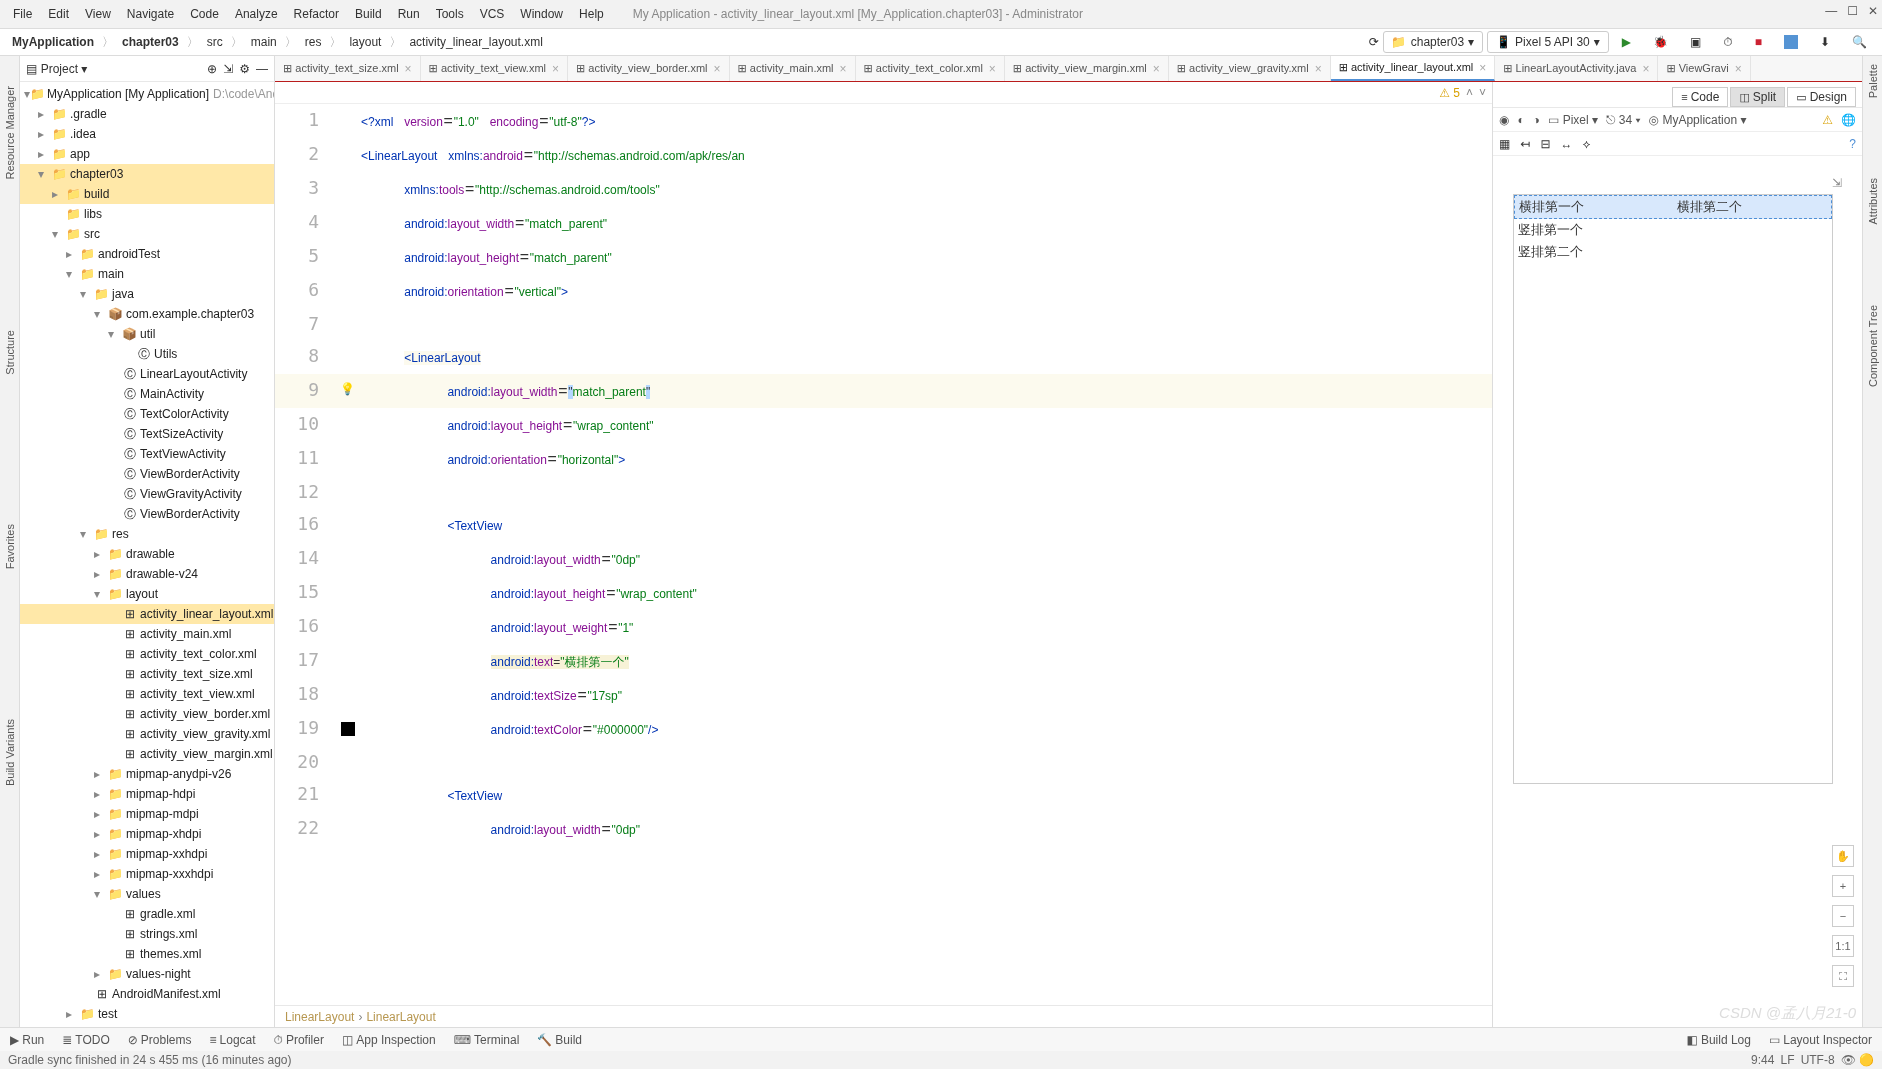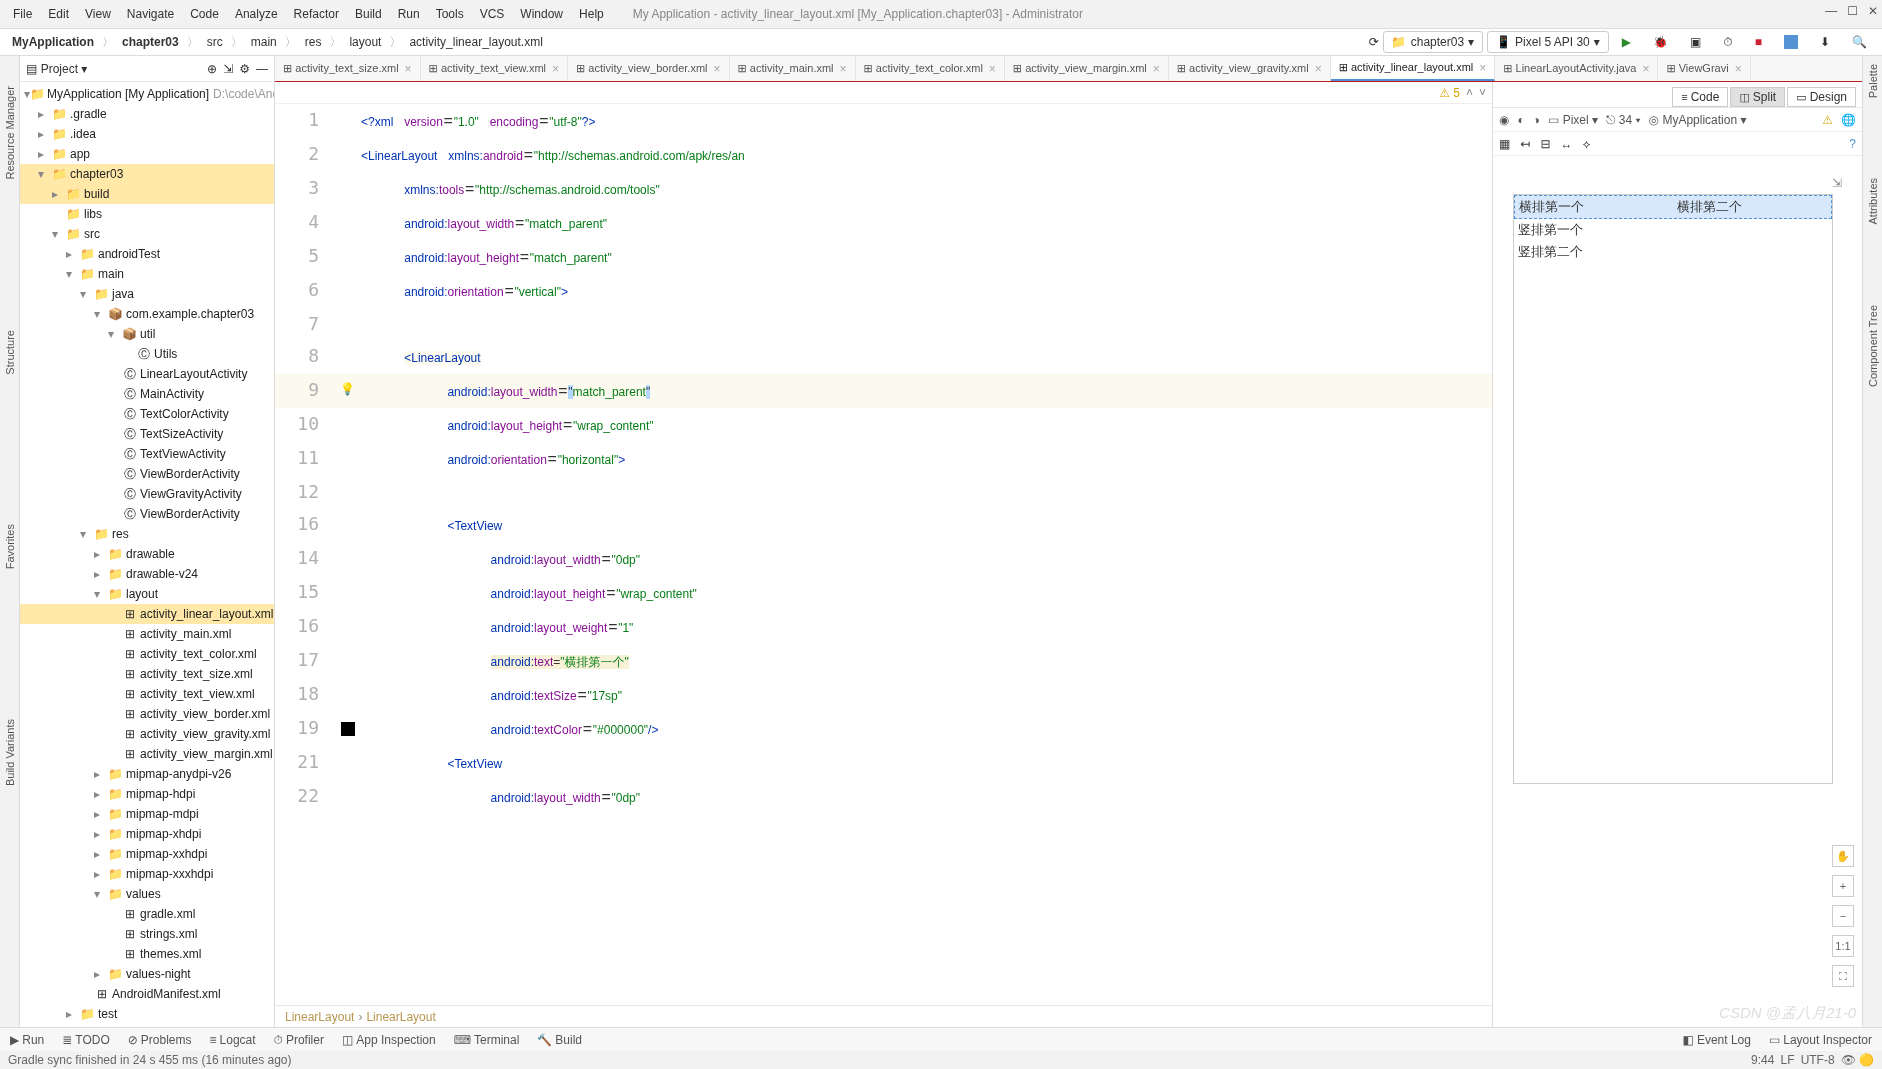--- a/index.html
+++ b/index.html
@@ -503,20 +503,25 @@
               <div class="codetxt">            <span class="ns">android:</span><span class="attr">textSize</span>=<span class="str">"17sp"</span></div>
             </div>
             <div class="gutter-line ">
               <div class="lineno">19</div>
               <div style="width:26px;display:flex;align-items:center;justify-content:center">
                 <span class="swatch"></span>
               </div>
               <div class="codetxt">            <span class="ns">android:</span><span class="attr">textColor</span>=<span class="str">"#000000"</span><span class="tag">/&gt;</span></div>
             </div>
             <div class="gutter-line ">
+              <div class="lineno">20</div>
+              <div style="width:26px;display:flex;align-items:center;justify-content:center"></div>
+              <div class="codetxt"></div>
+            </div>
+            <div class="gutter-line ">
               <div class="lineno">21</div>
               <div style="width:26px;display:flex;align-items:center;justify-content:center"></div>
               <div class="codetxt">        <span class="tag">&lt;TextView</span></div>
             </div>
             <div class="gutter-line ">
               <div class="lineno">22</div>
               <div style="width:26px;display:flex;align-items:center;justify-content:center"></div>
               <div class="codetxt">            <span class="ns">android:</span><span class="attr">layout_width</span>=<span class="str">"0dp"</span></div>
             </div>
           </div>
@@ -590,21 +595,21 @@
 <div class="bottom-bar">
   <span class="bb btn-green">▶ <span>Run</span></span>
   <span class="bb">≣ <span>TODO</span></span>
   <span class="bb">⊘ <span>Problems</span></span>
   <span class="bb">≡ <span>Logcat</span></span>
   <span class="bb">⏱ <span>Profiler</span></span>
   <span class="bb">◫ <span>App Inspection</span></span>
   <span class="bb">⌨ <span>Terminal</span></span>
   <span class="bb">🔨 <span>Build</span></span>
   <span style="flex:1"></span>
-  <span class="bb">◧ <span>Event Log</span></span>
+  <span class="bb">◧ <span>Build Log</span></span>
   <span class="bb">▭ <span>Layout Inspector</span></span>
 </div>
 
 <div class="status-bar">
   <span>Gradle sync finished in 24 s 455 ms (16 minutes ago)</span>
   <span class="spacer"></span>
   <span>9:44</span>&nbsp;&nbsp;
   <span>LF</span>&nbsp;&nbsp;
   <span>UTF-8</span>&nbsp;&nbsp;
   <span>👁</span>&nbsp;

